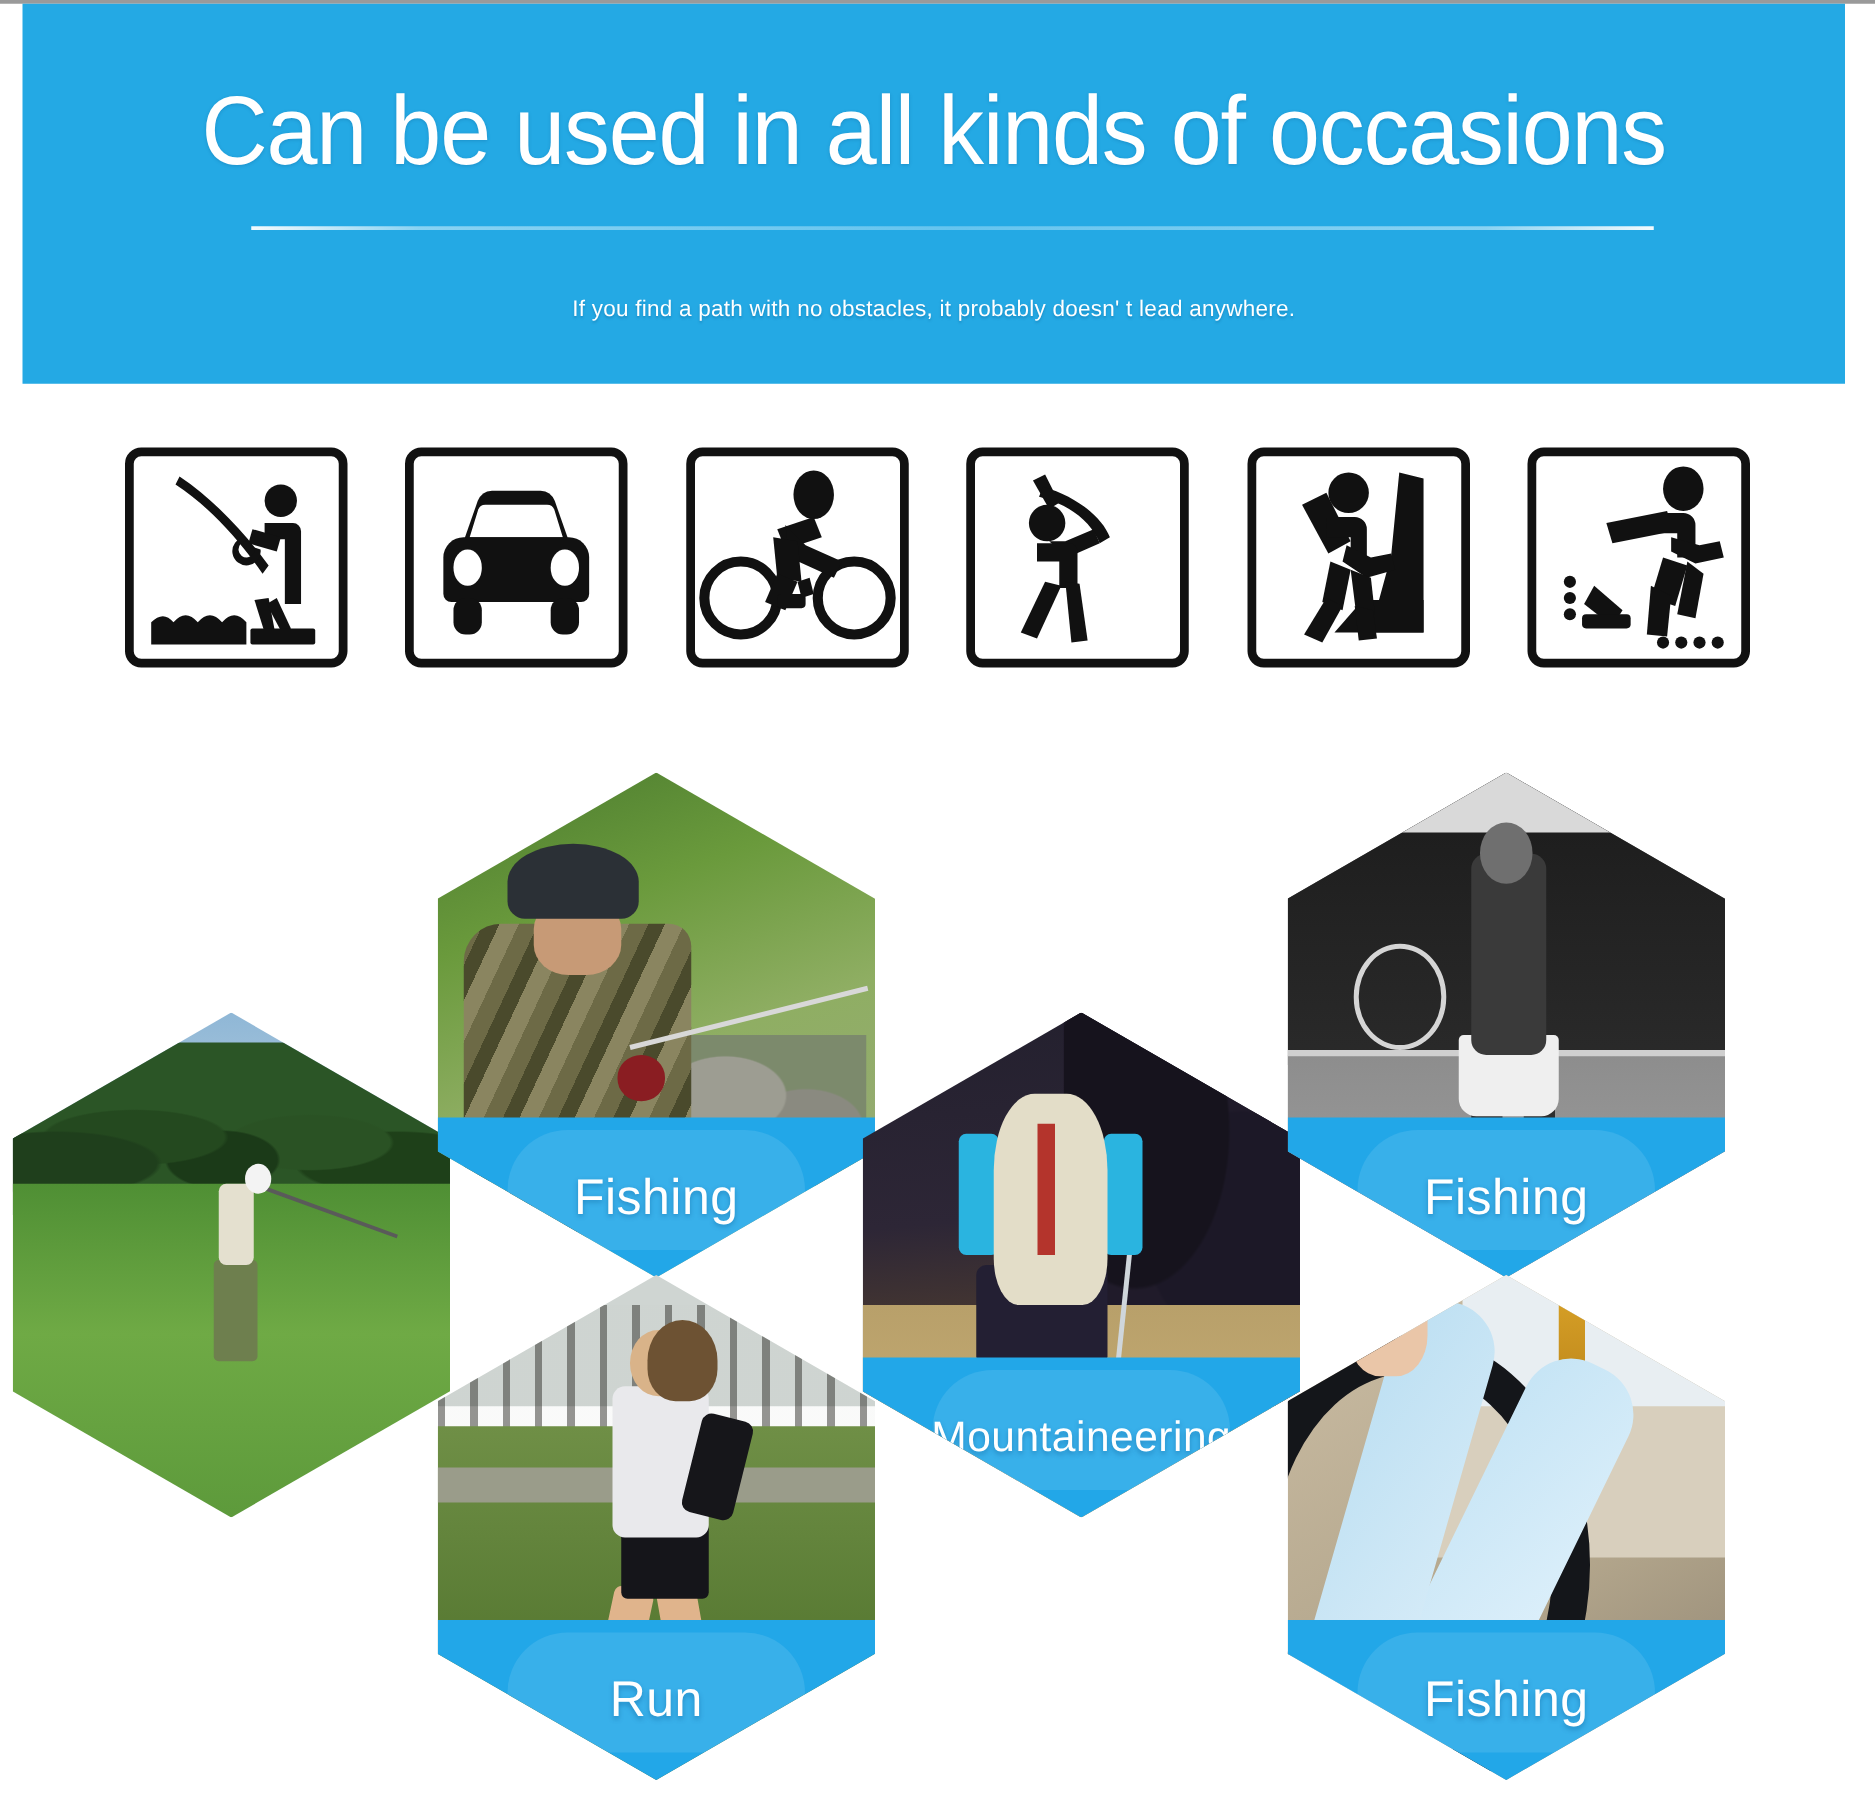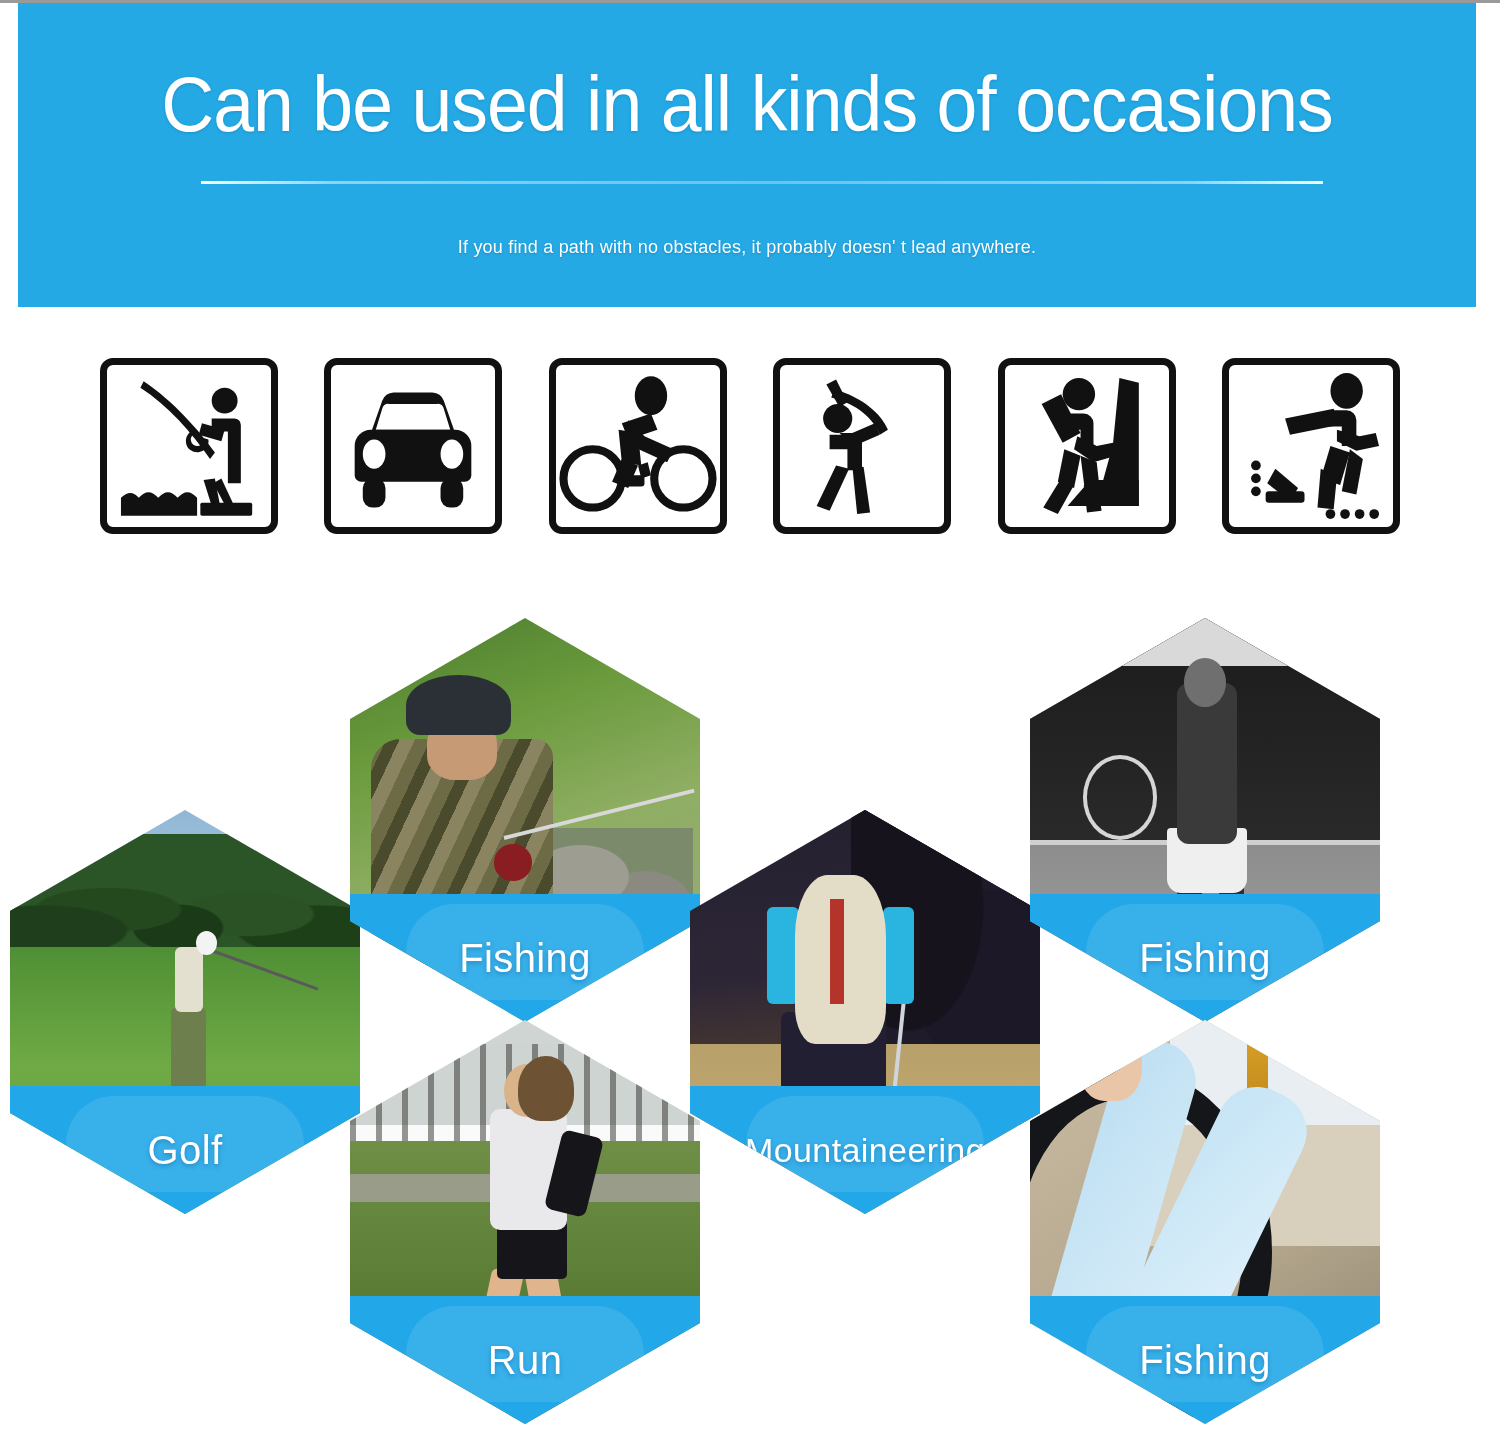--- a/index.html
+++ b/index.html
@@ -368,23 +368,20 @@
         <div class="scene">
           <div class="l golf-sky"></div>
           <div class="l golf-trees"></div>
           <div class="l golf-fair"></div>
           <div class="l golf-club"></div>
           <div class="l golf-man-legs"></div>
           <div class="l golf-man-body"></div>
           <div class="l golf-man-head"></div>
         </div>
       </div>
-      <div class="hex-band">
-        <span class="hex-label">Golf</span>
-      </div>
     </div>
 
     <div class="hex" style="left:350px; top:53px;">
       <div class="hex-photo">
         <div class="scene">
           <div class="l fish-bg"></div>
           <div class="l fish-rock"></div>
           <div class="l fish-camo"></div>
           <div class="l fish-face"></div>
           <div class="l fish-hat"></div>

